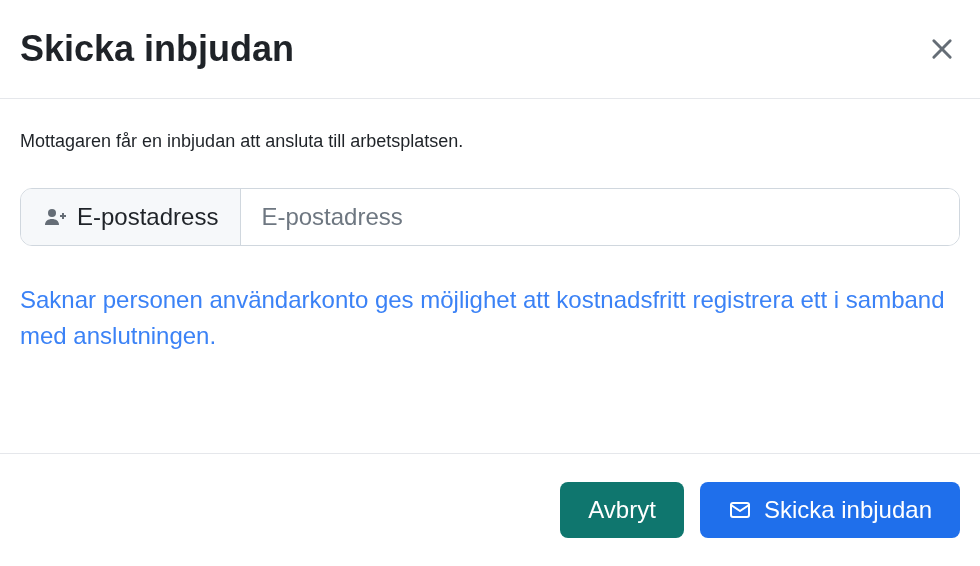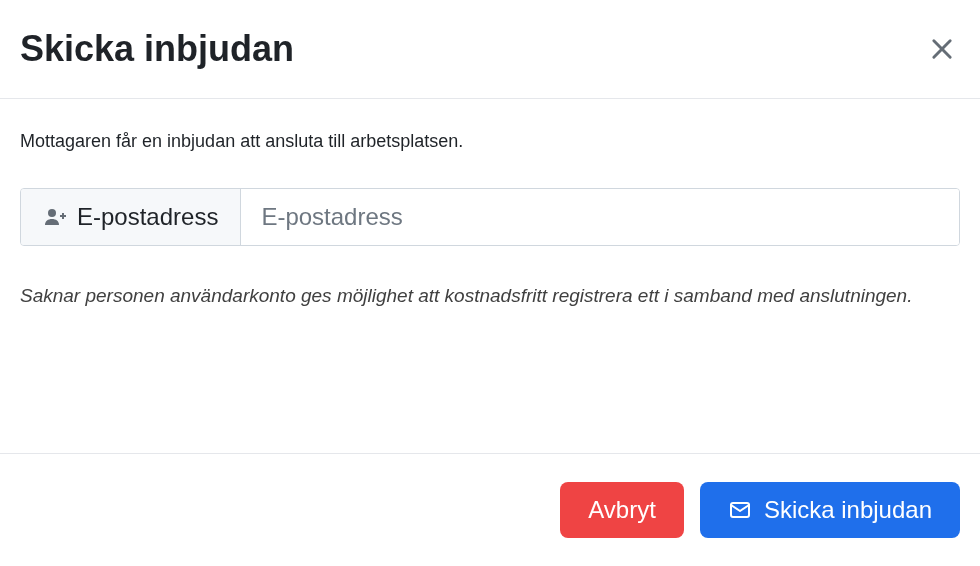--- a/index.html
+++ b/index.html
@@ -50,21 +50,21 @@
       flex: 1;
     }
     .description-text {
       font-size: 18px;
       color: #1f2328;
       margin-bottom: 36px;
     }
     .input-group {
       display: flex;
       border: 1px solid #d0d7de;
-      border-radius: 4px;
+      border-radius: 12px;
       overflow: hidden;
       margin-bottom: 36px;
     }
     .input-label {
       display: flex;
       align-items: center;
       gap: 10px;
       background: #f6f8fa;
       border-right: 1px solid #d0d7de;
       padding: 14px 22px;
@@ -82,45 +82,44 @@
       outline: none;
       padding: 14px 20px;
       font-size: 24px;
       color: #1f2328;
       background: #ffffff;
     }
     .email-input::placeholder {
       color: #6e7781;
     }
     .helper-text {
-      font-size: 19px;
-      color: #404040;
+      font-size: 24px;
+      color: #3b82f6;
       line-height: 1.5;
-      font-style: italic;
     }
     .modal-footer {
       display: flex;
       justify-content: flex-end;
       gap: 16px;
       padding: 28px 20px;
       border-top: 1px solid #e5e7eb;
     }
     .btn {
       display: inline-flex;
       align-items: center;
       gap: 12px;
       padding: 14px 28px;
       border-radius: 8px;
       font-size: 24px;
       font-weight: 500;
       border: none;
       cursor: pointer;
     }
     .btn-secondary {
-      background: #ef4444;
+      background: #0f766e;
       color: #ffffff;
       justify-content: center;
     }
     .btn-primary {
       background: #1f6feb;
       color: #ffffff;
     }
     .btn-primary svg {
       width: 24px;
       height: 24px;

